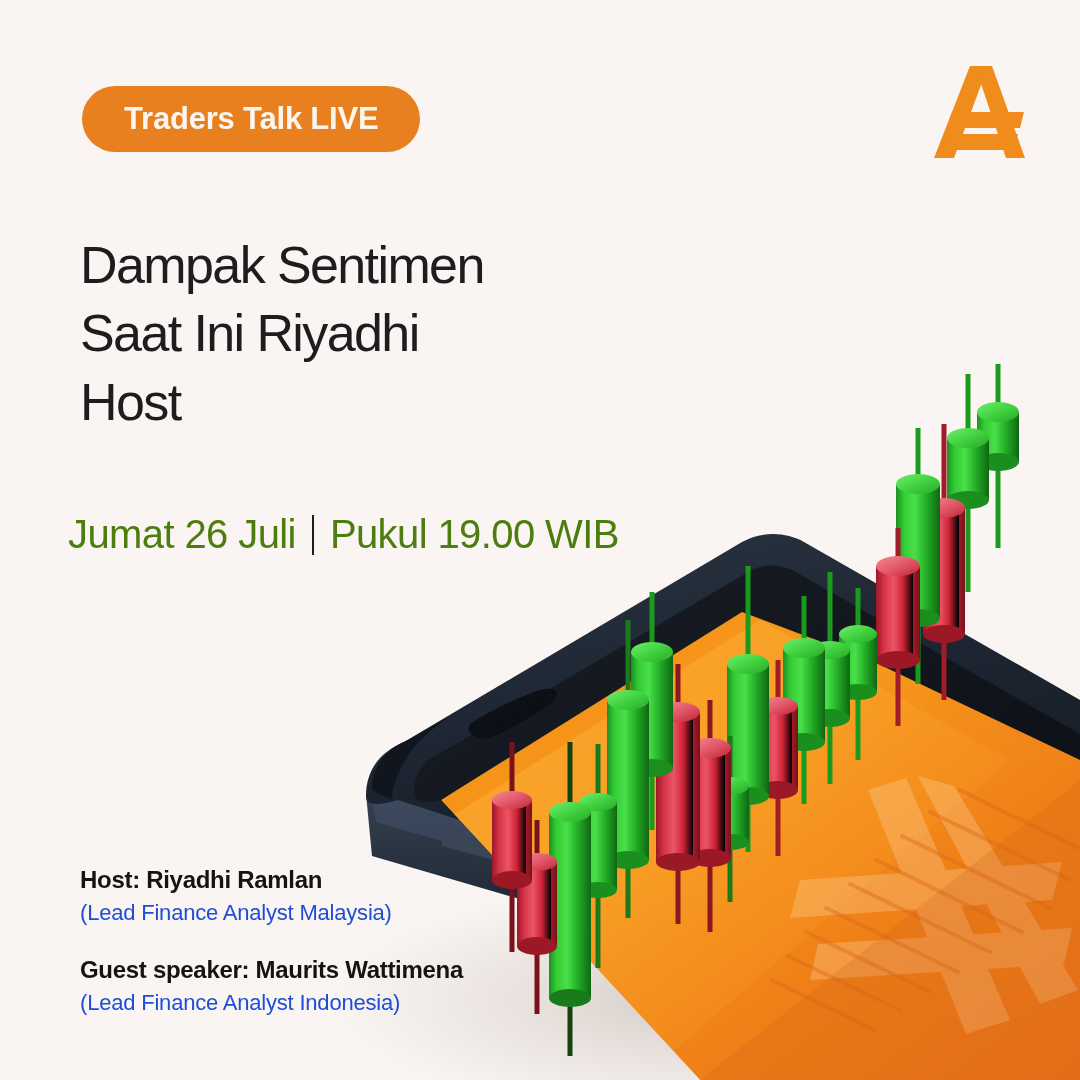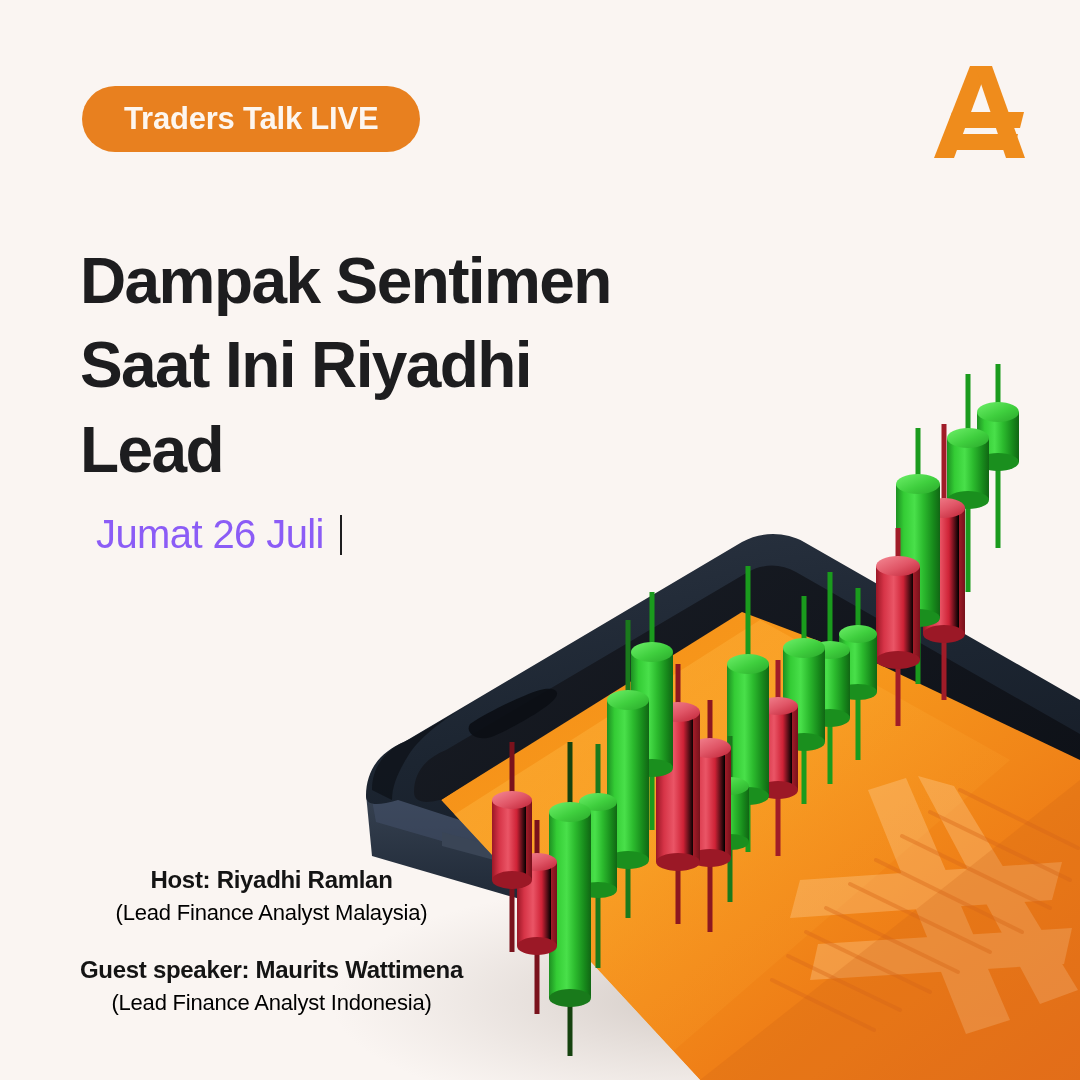--- a/index.html
+++ b/index.html
@@ -49,33 +49,33 @@
     height: 108px;
   }
 
   
   .headline {
     position: absolute;
     left: 80px;
     top: 196px;
     width: 740px;
     color: #1d1d1f;
-    font-size: 64px;
+    font-size: 52px;
     line-height: 1.32;
-    font-weight: 700;
+    font-weight: 400;
     letter-spacing: -1.6px;
   }
   .headline-line { display: block; }
 
   
   .datetime {
     position: absolute;
-    left: 96px;
+    left: 68px;
     top: 512px;
-    color: #8b5cf6;
+    color: #4d7c0f;
     font-size: 40px;
     font-weight: 400;
     letter-spacing: -0.6px;
     display: flex;
     align-items: center;
     gap: 16px;
     white-space: nowrap;
   }
   .datetime-sep {
     display: inline-block;
@@ -84,32 +84,32 @@
     background: #1d1d1f;
   }
 
   
   .credits {
     position: absolute;
     left: 80px;
     top: 866px;
     z-index: 40;
   }
-  .credit-block { margin-bottom: 30px; text-align: center; }
+  .credit-block { margin-bottom: 30px; }
   .credit-block:last-child { margin-bottom: 8px; }
   .credit-name {
     color: #141414;
     font-size: 24px;
     font-weight: 700;
     letter-spacing: -0.3px;
     white-space: nowrap;
     margin-bottom: 6px;
   }
   .credit-role {
-    color: #000000;
+    color: #1d4ed8;
     font-size: 22px;
     font-weight: 400;
     letter-spacing: -0.2px;
     white-space: nowrap;
   }
 
   
   .illustration {
     position: absolute;
     left: 0;
@@ -140,26 +140,27 @@
         <polygon points="24,54 96,54 92,70 19,70"></polygon>
 
         <polygon points="17,76 90,76 86,92 12,92"></polygon>
       </g>
     </svg>
   </div>
 
   <h1 class="headline">
     <span class="headline-line">Dampak Sentimen</span>
     <span class="headline-line">Saat Ini Riyadhi</span>
-    <span class="headline-line">Lead</span>
+    <span class="headline-line">Host</span>
   </h1>
 
   <div class="datetime">
     <span>Jumat 26 Juli</span>
     <span class="datetime-sep"></span>
+    <span>Pukul 19.00 WIB</span>
   </div>
 
   <svg class="illustration" viewBox="0 0 1080 1080" width="1080" height="1080">
     <defs>
 
       <linearGradient id="screenGrad" x1="0" y1="0" x2="1" y2="1">
         <stop offset="0%" stop-color="#f58b16"></stop>
         <stop offset="38%" stop-color="#f79a1c"></stop>
         <stop offset="70%" stop-color="#ef7f17"></stop>
         <stop offset="100%" stop-color="#e8711a"></stop>

